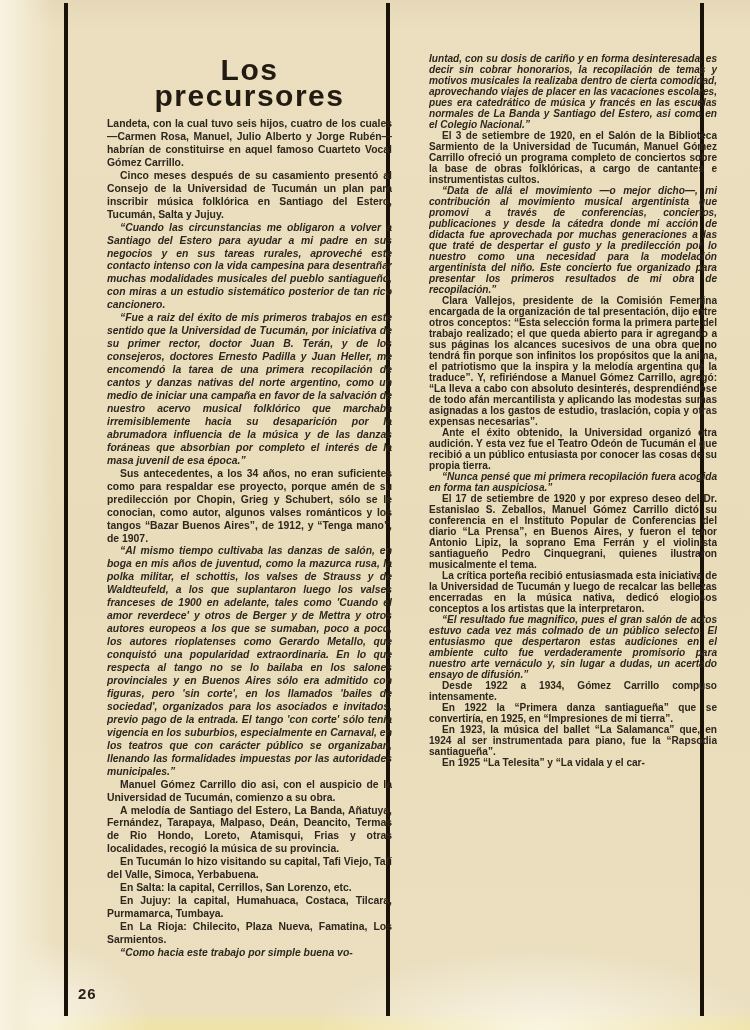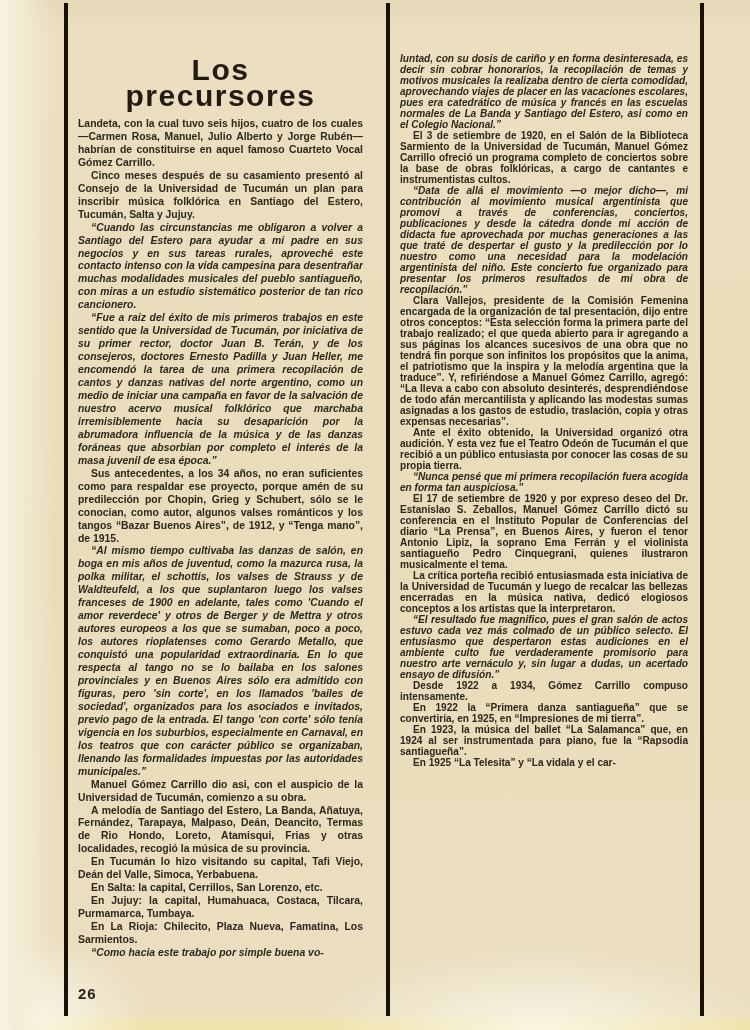--- a/index.html
+++ b/index.html
@@ -12,21 +12,21 @@
       radial-gradient(170px 110px at 3% 99%, rgba(253,251,243,.85), rgba(253,251,243,0) 75%),
       radial-gradient(300px 110px at 72% 100%, rgba(253,251,243,.75), rgba(253,251,243,0) 75%),
       linear-gradient(0deg,#f0e3a9 0px,#efe3ad 6px,rgba(239,227,173,0) 20px),
       linear-gradient(180deg,rgba(120,95,40,.06) 0,rgba(120,95,40,0) 30px),
       linear-gradient(180deg,#ecdfc0 0%,#e8dcba 55%,#ebdfc0 100%);
   }
   .rule{position:absolute;top:3px;height:1013px;width:4px;background:#191209;}
   .rule-left{left:64px;}
   .rule-center{left:386px;}
   .rule-right{left:700px;}
-  .col{position:absolute;overflow:hidden;}
+  .col{position:absolute;overflow:hidden;margin-left:29px;}
   .col-left{left:78px;top:57px;width:285px;height:930px;}
   .col-right{left:400px;top:53px;width:288px;height:936px;}
   .title{margin:0 0 9px 0;text-align:center;font-weight:bold;color:#221b11;
          font-size:30px;line-height:26px;letter-spacing:1.5px;}
   .title span{display:block;}
   .para{margin:0;text-align:justify;text-indent:13px;font-weight:bold;
         color:#2e271c;}
   .col-left .para{font-size:10.4px;line-height:12.95px;}
   .col-right .para{font-size:10.1px;line-height:11px;}
   .para.noindent{text-indent:0;}
@@ -45,25 +45,25 @@
 
   <div class="col col-left">
     <h1 class="title">
       <span>Los</span>
       <span>precursores</span>
     </h1>
     <p class="para noindent">Landeta, con la cual tuvo seis hijos, cuatro de los cuales —Carmen Rosa, Manuel, Julio Alberto y Jorge Rubén— habrían de constituirse en aquel famoso Cuarteto Vocal Gómez Carrillo.</p>
     <p class="para">Cinco meses después de su casamiento presentó al Consejo de la Universidad de Tucumán un plan para inscribir música folklórica en Santiago del Estero, Tucumán, Salta y Jujuy.</p>
     <p class="para italic">“Cuando las circunstancias me obligaron a volver a Santiago del Estero para ayudar a mi padre en sus negocios y en sus tareas rurales, aproveché este contacto intenso con la vida campesina para desentrañar muchas modalidades musicales del pueblo santiagueño, con miras a un estudio sistemático posterior de tan rico cancionero.</p>
     <p class="para italic">“Fue a raiz del éxito de mis primeros trabajos en este sentido que la Universidad de Tucumán, por iniciativa de su primer rector, doctor Juan B. Terán, y de los consejeros, doctores Ernesto Padilla y Juan Heller, me encomendó la tarea de una primera recopilación de cantos y danzas nativas del norte argentino, como un medio de iniciar una campaña en favor de la salvación de nuestro acervo musical folklórico que marchaba irremisiblemente hacia su desaparición por la abrumadora influencia de la música y de las danzas foráneas que absorbian por completo el interés de la masa juvenil de esa época.”</p>
-    <p class="para">Sus antecedentes, a los 34 años, no eran suficientes como para respaldar ese proyecto, porque amén de su predilección por Chopin, Grieg y Schubert, sólo se le conocian, como autor, algunos valses románticos y los tangos “Bazar Buenos Aires”, de 1912, y “Tenga mano”, de 1915.</p>
+    <p class="para">Sus antecedentes, a los 34 años, no eran suficientes como para respaldar ese proyecto, porque amén de su predilección por Chopin, Grieg y Schubert, sólo se le conocian, como autor, algunos valses románticos y los tangos “Bazar Buenos Aires”, de 1912, y “Tenga mano”, de 1907.</p>
     <p class="para italic">“Al mismo tiempo cultivaba las danzas de salón, en boga en mis años de juventud, como la mazurca rusa, la polka militar, el schottis, los valses de Strauss y de Waldteufeld, a los que suplantaron luego los valses franceses de 1900 en adelante, tales como 'Cuando el amor reverdece' y otros de Berger y de Mettra y otros autores europeos a los que se sumaban, poco a poco, los autores rioplatenses como Gerardo Metallo, que conquistó una popularidad extraordinaria. En lo que respecta al tango no se lo bailaba en los salones provinciales y en Buenos Aires sólo era admitido con figuras, pero 'sin corte', en los llamados 'bailes de sociedad', organizados para los asociados e invitados, previo pago de la entrada. El tango 'con corte' sólo tenía vigencia en los suburbios, especialmente en Carnaval, en los teatros que con carácter público se organizaban, llenando las formalidades impuestas por las autoridades municipales.”</p>
     <p class="para">Manuel Gómez Carrillo dio asi, con el auspicio de la Universidad de Tucumán, comienzo a su obra.</p>
     <p class="para">A melodía de Santiago del Estero, La Banda, Añatuya, Fernández, Tarapaya, Malpaso, Deán, Deancito, Termas de Rio Hondo, Loreto, Atamisqui, Frias y otras localidades, recogió la música de su provincia.</p>
-    <p class="para">En Tucumán lo hizo visitando su capital, Tafi Viejo, Deán del Valle, Simoca, Yerbabuena.</p>
+    <p class="para">En Tucumán lo hizo visitando su capital, Tafi Viejo, Tafí del Valle, Simoca, Yerbabuena.</p>
     <p class="para">En Salta: la capital, Cerrillos, San Lorenzo, etc.</p>
     <p class="para">En Jujuy: la capital, Humahuaca, Costaca, Tilcara, Purmamarca, Tumbaya.</p>
     <p class="para">En La Rioja: Chilecito, Plaza Nueva, Famatina, Los Sarmientos.</p>
     <p class="para italic">“Como hacia este trabajo por simple buena vo-</p>
   </div>
 
   <div class="col col-right">
     <p class="para noindent italic">luntad, con su dosis de cariño y en forma desinteresada, es decir sin cobrar honorarios, la recopilación de temas y motivos musicales la realizaba dentro de cierta comodidad, aprovechando viajes de placer en las vacaciones escolares, pues era catedrático de música y francés en las escuelas normales de La Banda y Santiago del Estero, asi como en el Colegio Nacional.”</p>
     <p class="para">El 3 de setiembre de 1920, en el Salón de la Biblioteca Sarmiento de la Universidad de Tucumán, Manuel Gómez Carrillo ofreció un programa completo de conciertos sobre la base de obras folklóricas, a cargo de cantantes e instrumentistas cultos.</p>
     <p class="para italic">“Data de allá el movimiento —o mejor dicho—, mi contribución al movimiento musical argentinista que promovi a través de conferencias, conciertos, publicaciones y desde la cátedra donde mi acción de didacta fue aprovechada por muchas generaciones a las que traté de despertar el gusto y la predilección por lo nuestro como una necesidad para la modelación argentinista del niño. Este concierto fue organizado para presentar los primeros resultados de mi obra de recopilación.”</p>

